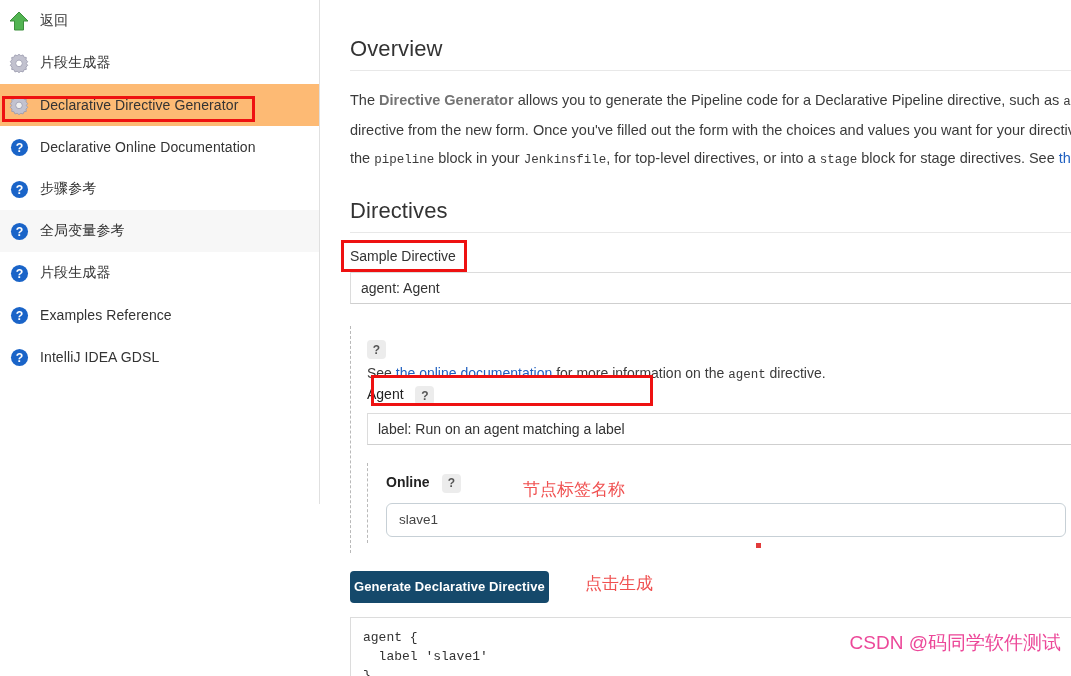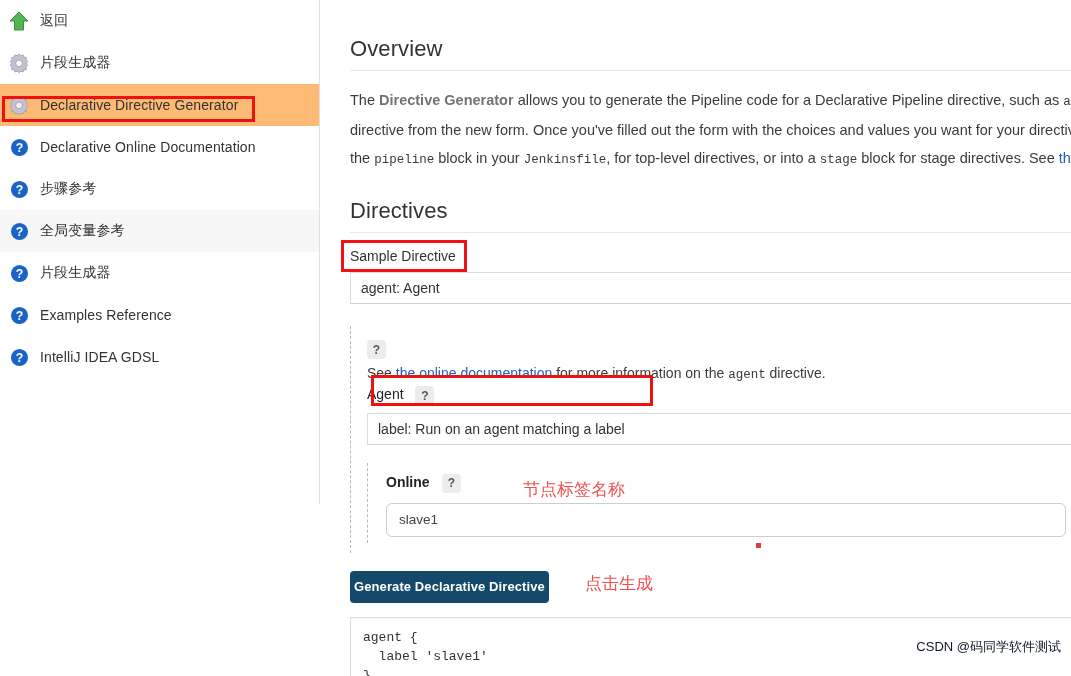--- a/index.html
+++ b/index.html
@@ -180,22 +180,22 @@
   }
   .red-dot {
     position: absolute;
     width: 5px; height: 5px;
     background: #e23b3b;
     z-index: 25;
   }
   .watermark {
     position: absolute;
     right: 10px; bottom: 20px;
-    color: #0f172a;
-    font-size: 13px;
+    color: #ec4899;
+    font-size: 19px;
     white-space: nowrap;
     z-index: 20;
   }
 </style>
 </head>
 <body>
 
 <div class="app">
 
   <div class="sidebar">

